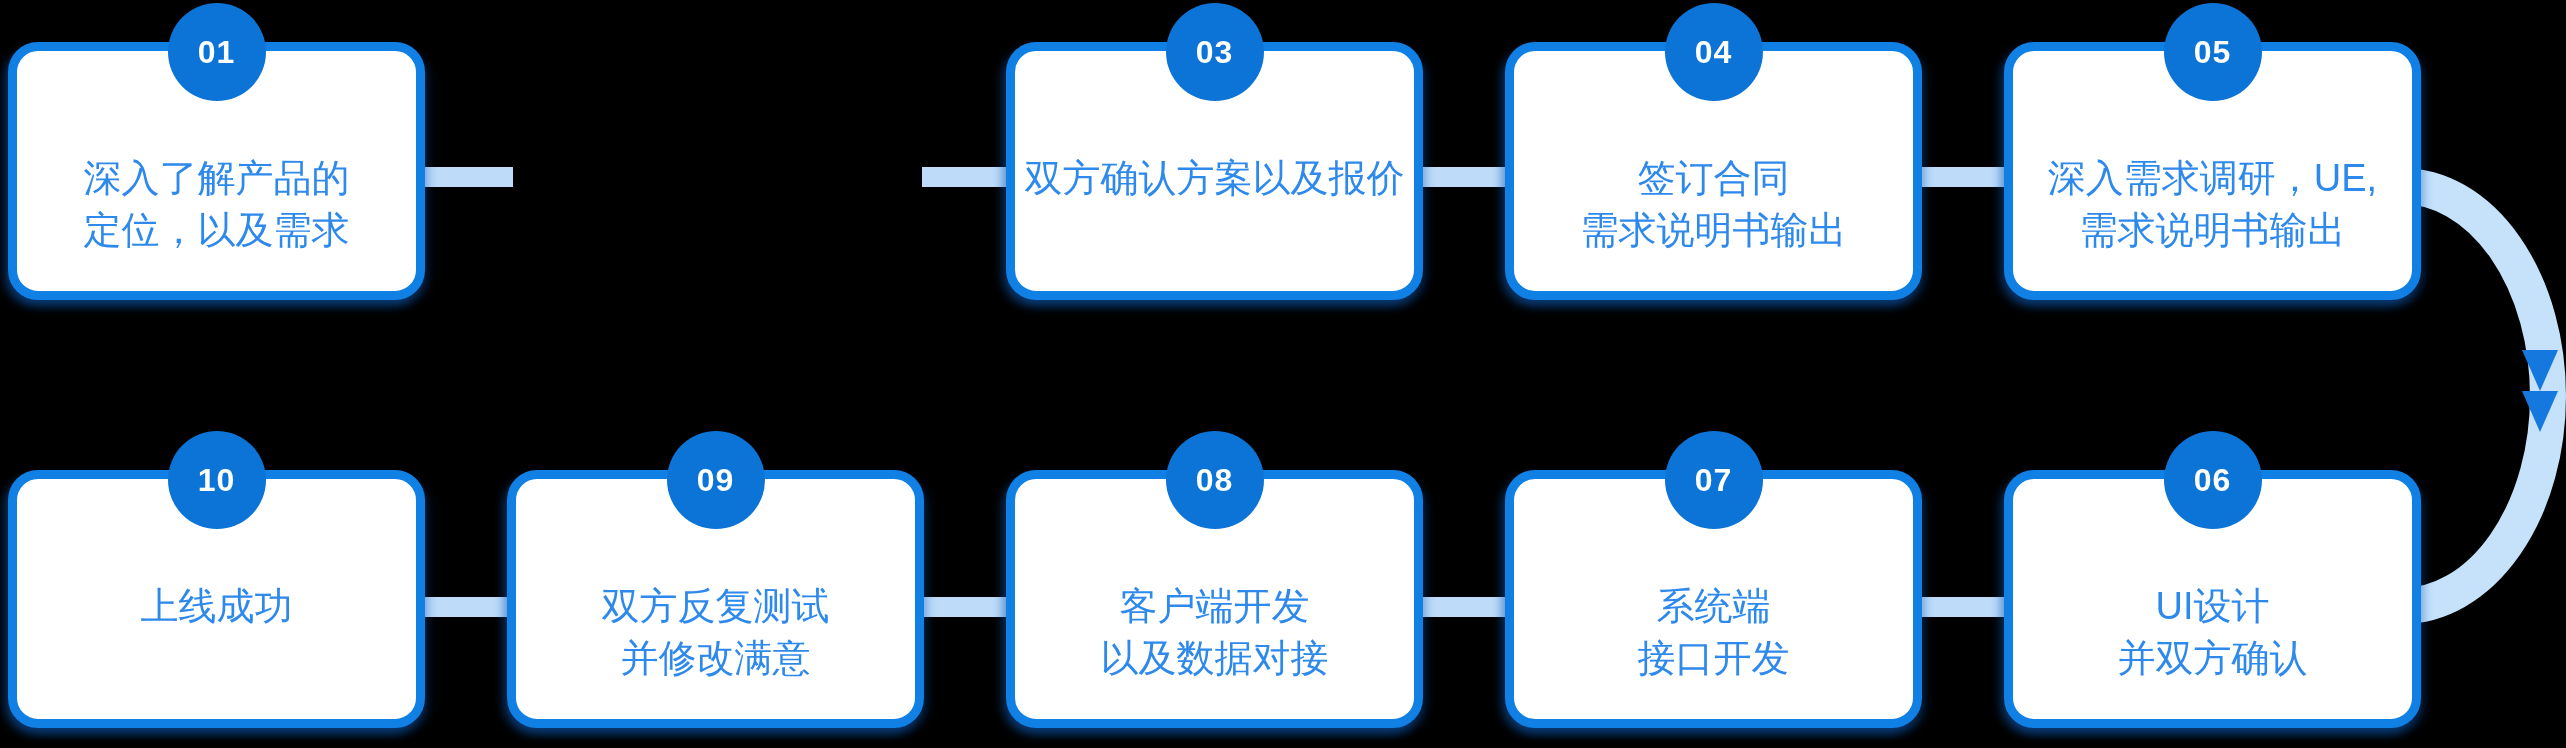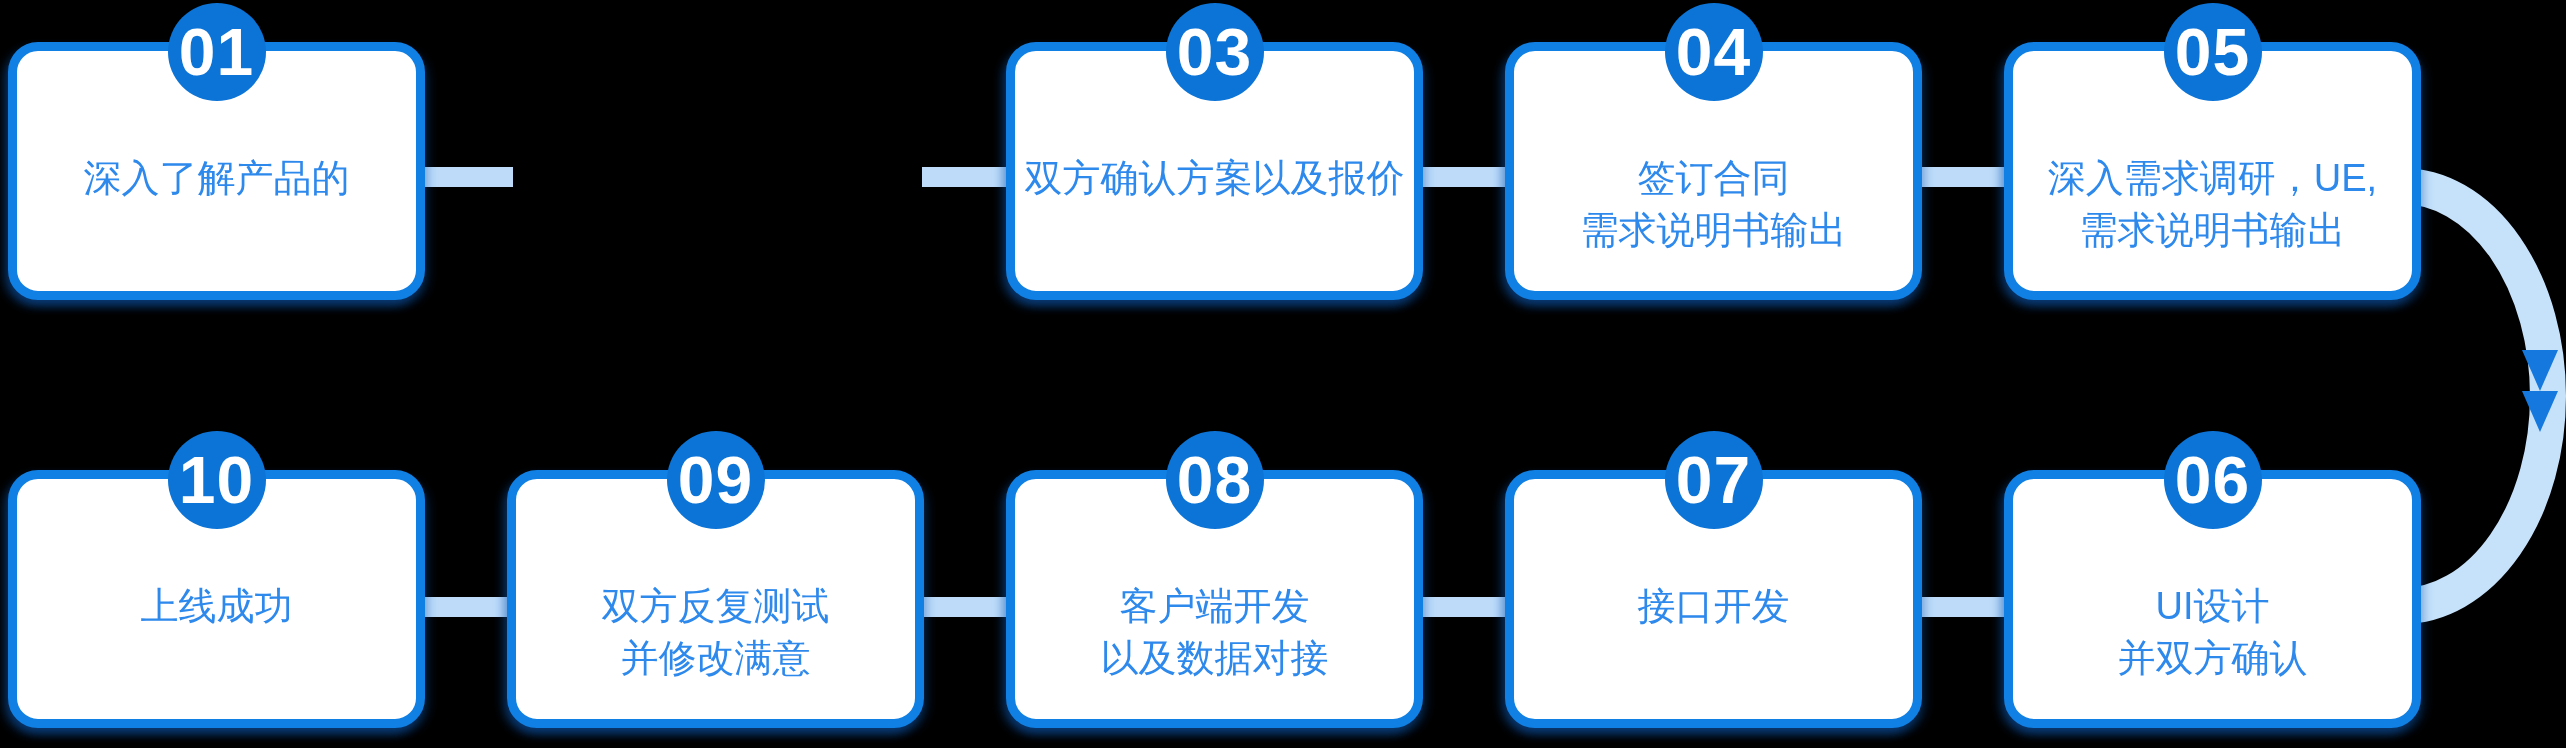--- a/index.html
+++ b/index.html
@@ -23,21 +23,21 @@
   .r1{top:42px}.r2{top:470px}
   .c1{left:8px}.c2{left:507px}.c3{left:1006px}.c4{left:1505px}.c5{left:2004px}
   .badge{
     position:absolute;top:-48px;left:50%;transform:translateX(-50%);
     width:98px;height:98px;border-radius:50%;
     background:var(--badge-bg,#0C74D6);
     display:flex;align-items:center;justify-content:center;
   }
   .badge span{
     color:var(--badge-text,#fff);
-    font-size:66px;font-weight:600;letter-spacing:1px;
+    font-size:32px;font-weight:600;letter-spacing:1px;
   }
   .card-text{
     position:absolute;top:101px;left:0;right:0;
     text-align:center;
   }
   .card-text .line{
     font-size:38px;line-height:52px;font-weight:400;
     color:var(--step-text,#2E89EC);
     white-space:nowrap;
   }
@@ -68,20 +68,21 @@
   <div class="connector cny2 cnx2"></div>
   <div class="connector cny2 cnx3"></div>
   <div class="connector cny2 cnx4"></div>
 
   <div class="card r1 c1">
     <div class="badge">
         <span>01</span>
       </div>
     <div class="card-text">
       <div class="line">深入了解产品的</div>
+      <div class="line">定位，以及需求</div>
     </div>
   </div>
   <div class="card r1 c3">
     <div class="badge">
         <span>03</span>
       </div>
     <div class="card-text">
       <div class="line">双方确认方案以及报价</div>
       <div class="line"></div>
     </div>
@@ -130,20 +131,21 @@
     <div class="card-text">
       <div class="line">客户端开发</div>
       <div class="line">以及数据对接</div>
     </div>
   </div>
   <div class="card r2 c4">
     <div class="badge">
         <span>07</span>
       </div>
     <div class="card-text">
+      <div class="line">系统端</div>
       <div class="line">接口开发</div>
     </div>
   </div>
   <div class="card r2 c5">
     <div class="badge">
         <span>06</span>
       </div>
     <div class="card-text">
       <div class="line">UI设计</div>
       <div class="line">并双方确认</div>

